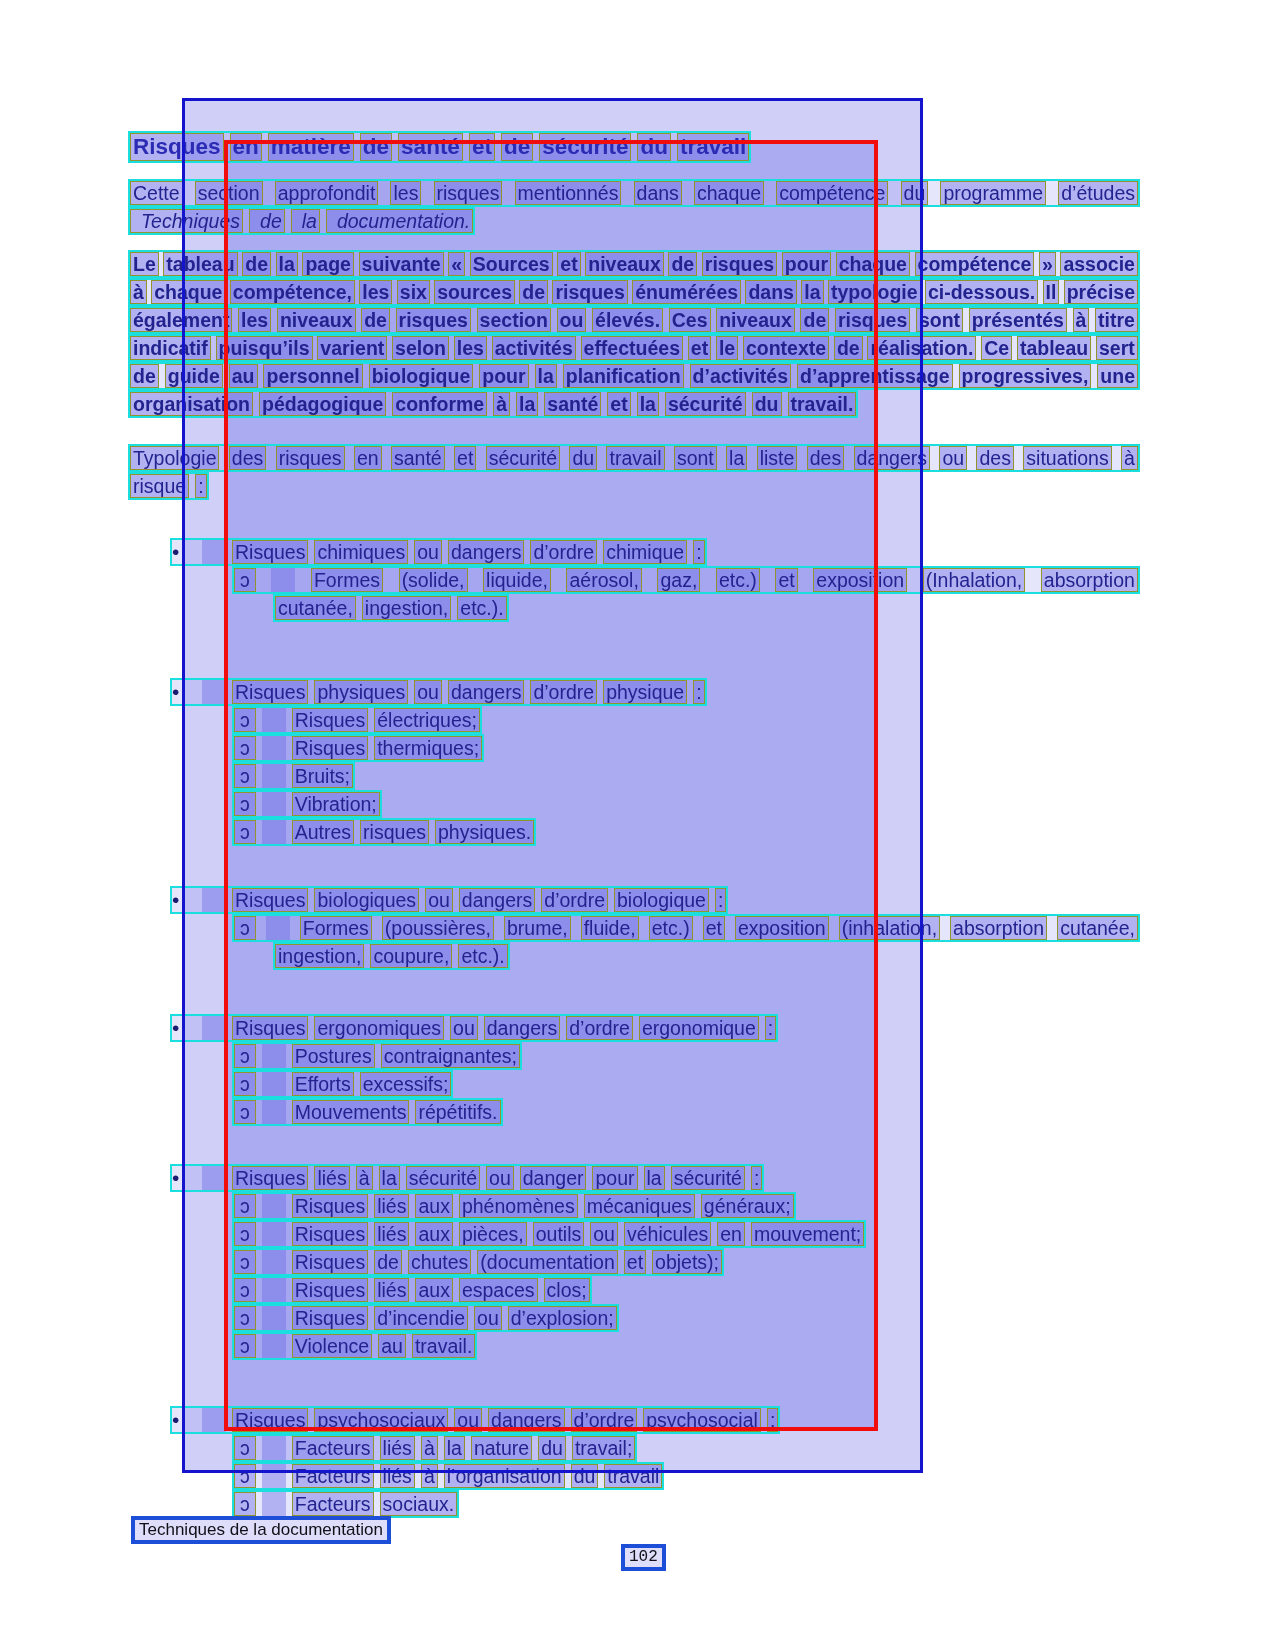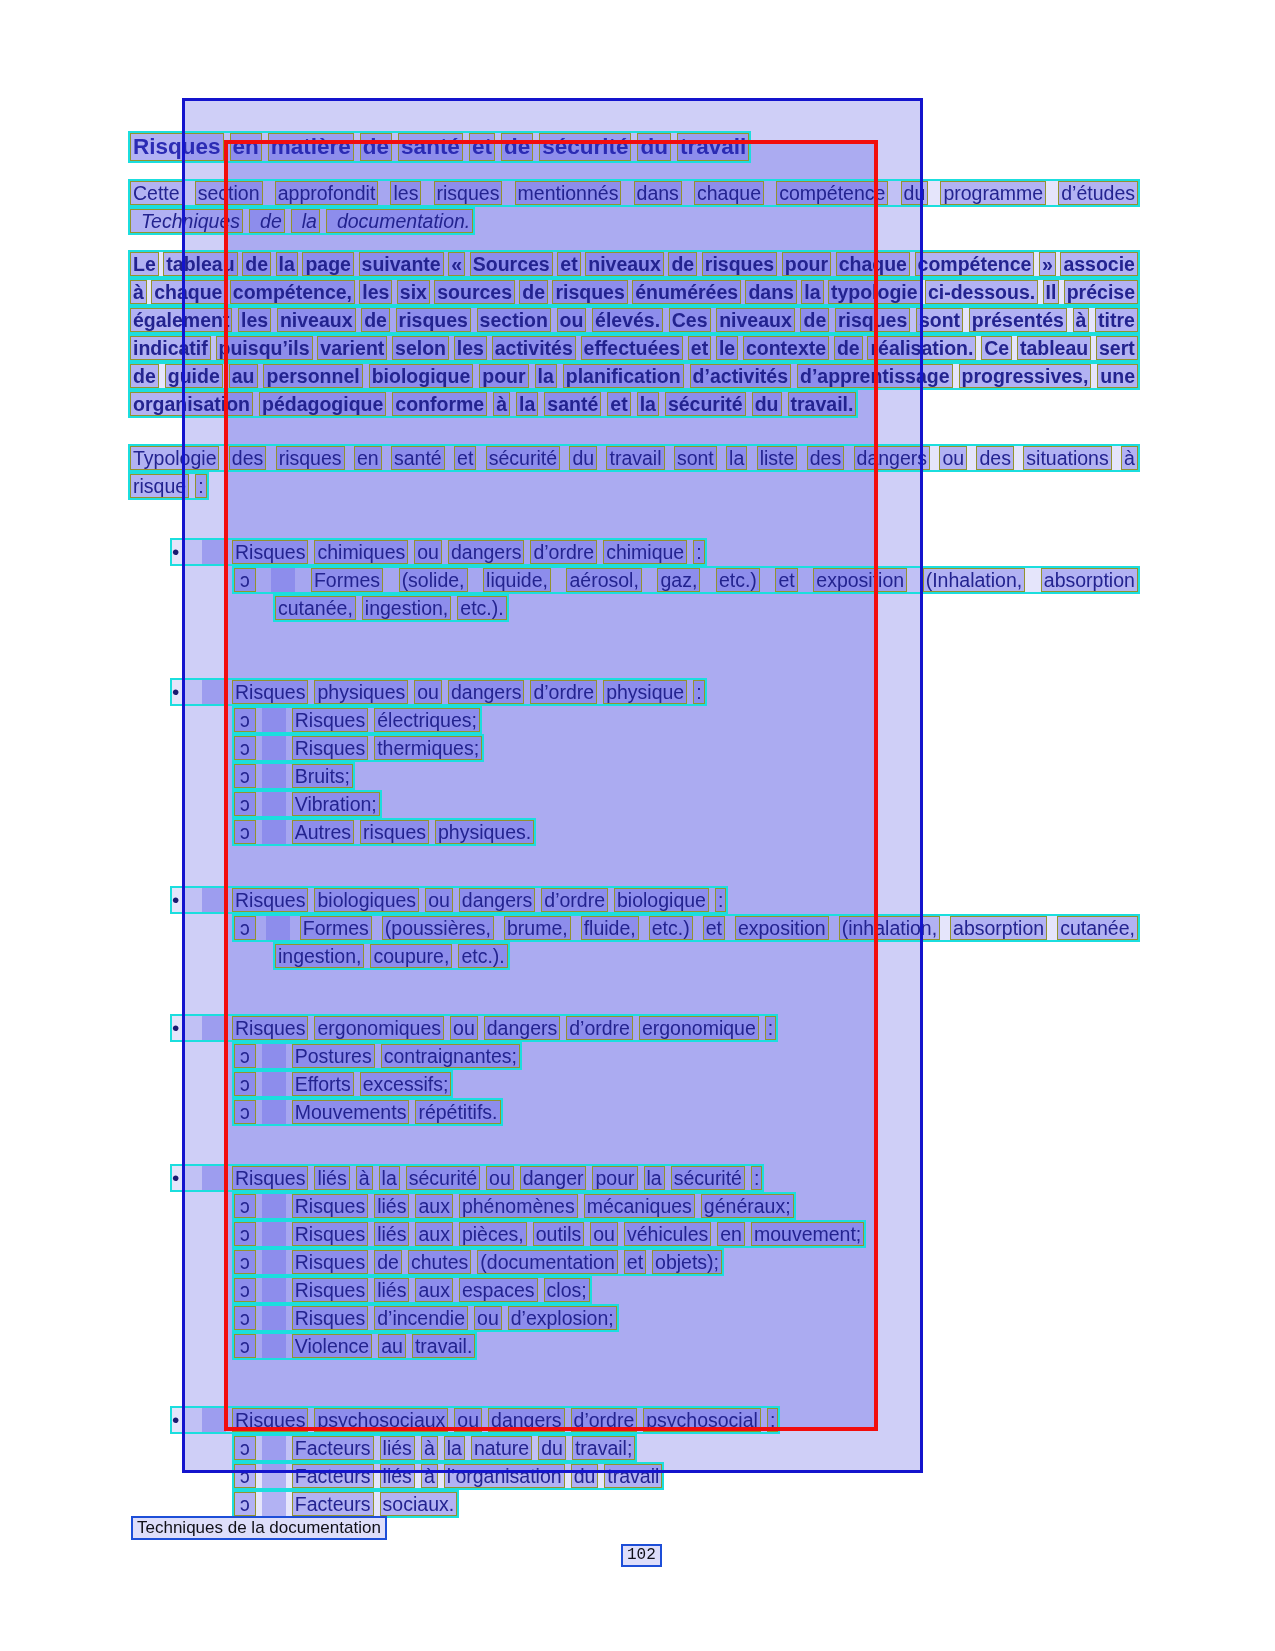--- a/index.html
+++ b/index.html
@@ -63,21 +63,21 @@
     white-space:pre;
   }
   .marker{flex:0 0 auto;}
   .marker.dot{width:24px;border:none;background:transparent;color:#1b1b70;font-size:21px;text-align:left;}
   .marker.sub{border:1px solid #93932d;background:rgba(108,108,232,0.42);padding:0 5px;}
   .spacer{flex:0 0 auto;width:24px;align-self:stretch;background:rgba(108,108,232,0.42);}
 
   
   .line-box{
     position:absolute;z-index:4;
-    border:2px solid #1d4ed8;
+    border:4px solid #1d4ed8;
     background:rgba(160,160,240,0.35);
     color:#101018;
     padding:0 4px;
     width:max-content;
   }
   .footer-left{left:131px;top:1516px;font-size:17px;line-height:20px;}
   .page-number{left:621px;top:1544px;font-size:16px;line-height:19px;font-family:Liberation Mono, monospace;}
 </style>
 </head>
 <body>

